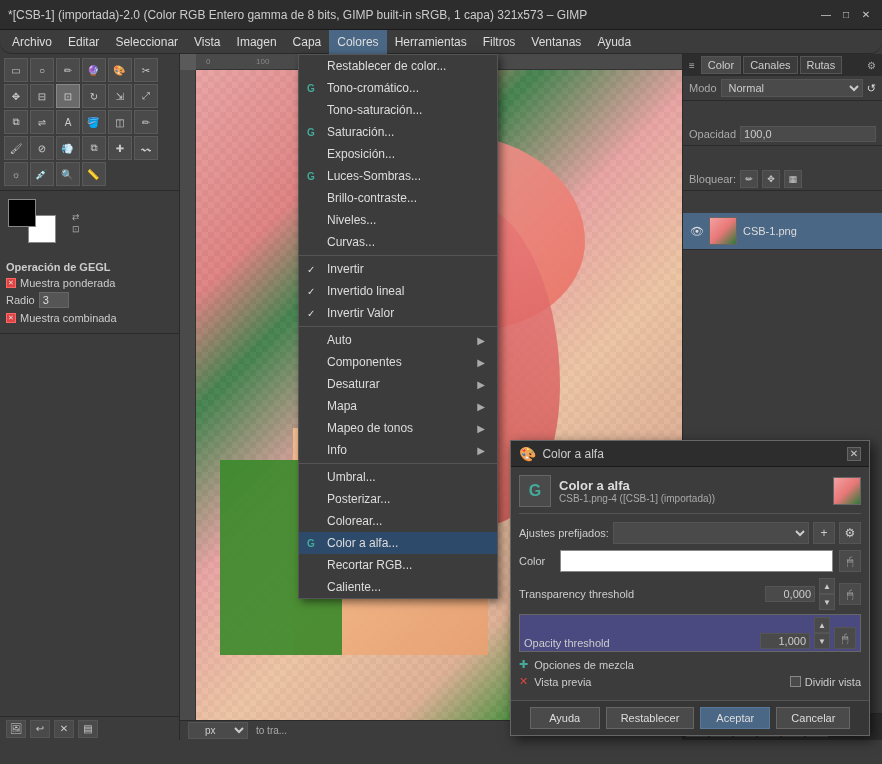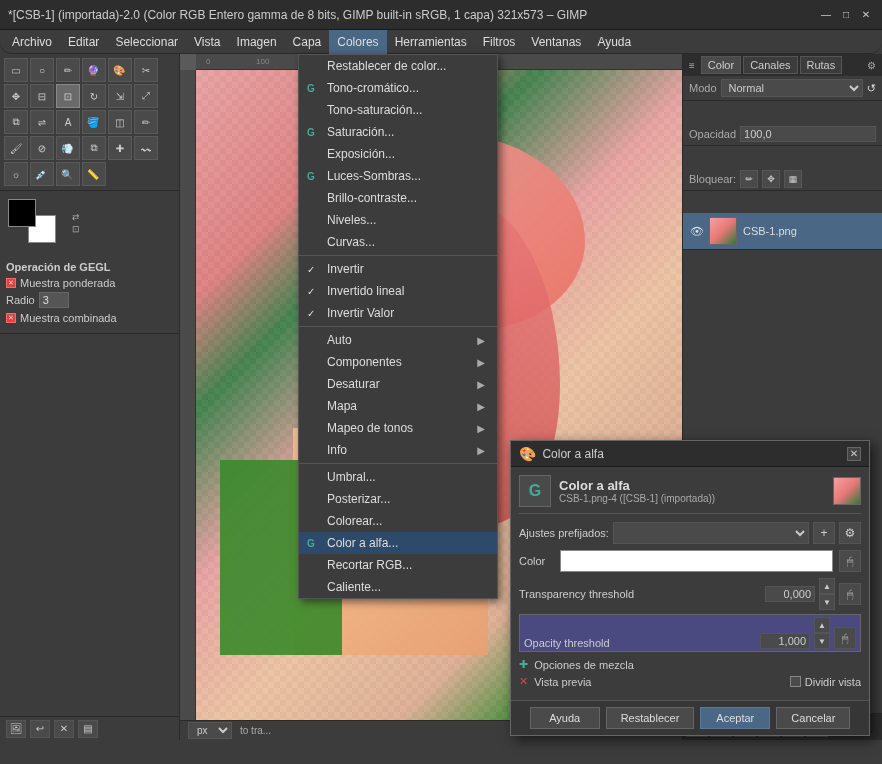--- a/index.html
+++ b/index.html
@@ -234,21 +234,21 @@
       padding: 0 8px;
       font-size: 10px;
       color: #aaa;
       gap: 8px;
     }
     .px-selector {
       background: #4a4a4a;
       border: 1px solid #555;
       color: #ccc;
       font-size: 10px;
-      padding: 1px 4px;
+      padding: 1px 12px;
     }
 
     
     .right-panel {
       width: 200px;
       background: #3c3c3c;
       border-left: 1px solid #2a2a2a;
       display: flex;
       flex-direction: column;
     }

